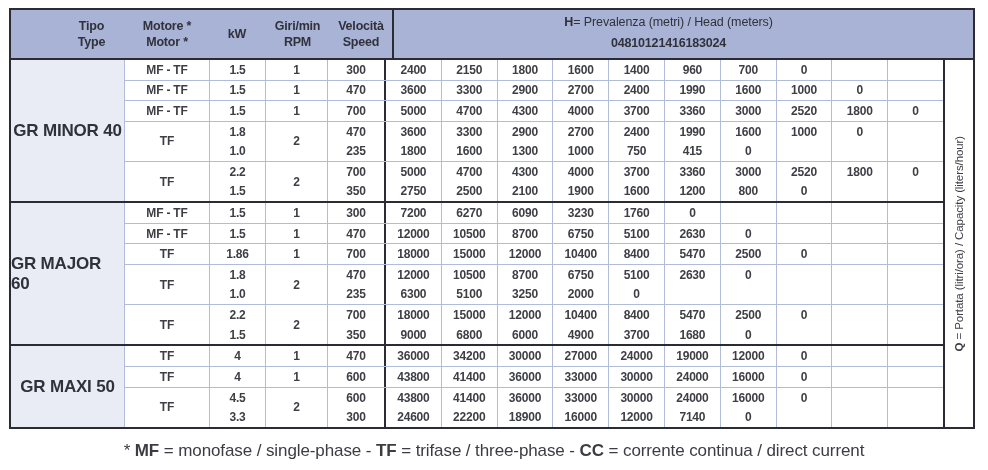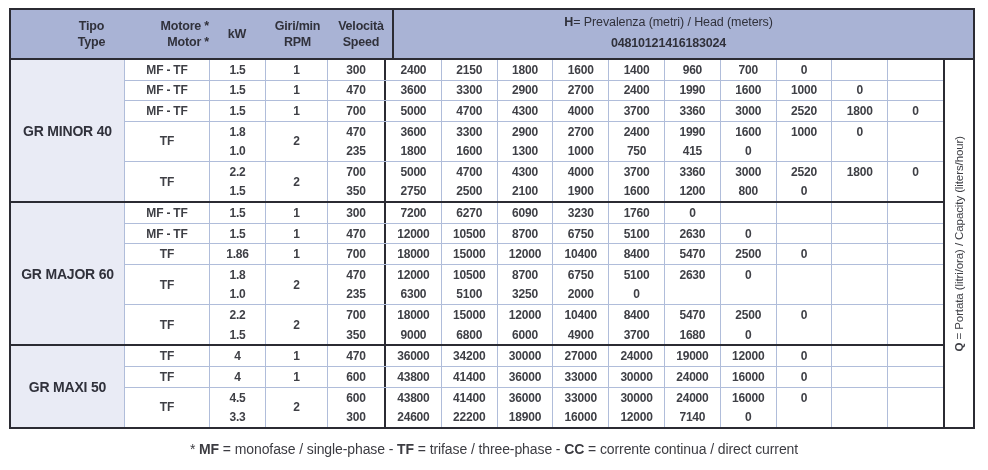--- a/index.html
+++ b/index.html
@@ -25,39 +25,39 @@
   .thead{
     height:50px;background:var(--header-bg);
     display:flex;border-bottom:2px solid var(--border-dark);
     color:var(--text-head);flex:0 0 auto;
   }
   .th{
     display:flex;flex-direction:column;justify-content:center;align-items:center;
     font-weight:bold;font-size:12.5px;line-height:1.3;letter-spacing:-0.2px;
   }
   .th-tipo{width:114px;padding-left:47px;}
-  .th-motore{width:84px;align-items:flex-end;}
+  .th-motore{width:84px;}
   .th-kw{width:56px;}
   .th-vel{width:62px;}
   .th-rpm{width:65px;}
   .th-h{flex:1 1 0;border-left:2px solid var(--border-dark);display:flex;flex-direction:column;}
   .h-title{flex:1;display:flex;align-items:center;justify-content:center;font-size:12.5px;font-weight:normal;letter-spacing:-0.1px;}
   .h-title b{font-weight:bold;}
   .h-cols{height:23px;display:flex;}
   .h-col{flex:1 1 0;display:flex;align-items:center;justify-content:flex-start;flex-direction:column;font-weight:bold;font-size:12.5px;}
   .th-q{width:30px;}
   
   .tbody{flex:1 1 auto;display:flex;min-height:0;}
   .body-left{flex:1 1 0;display:flex;flex-direction:column;min-width:0;}
   .section{display:flex;min-height:0;}
   .section + .section{border-top:2px solid var(--border-dark);}
   .tipo-cell{
     width:114px;background:var(--tipo-bg);border-right:1px solid var(--border-light);
     display:flex;align-items:center;justify-content:center;
-    font-weight:bold;font-size:14px;color:var(--text-head);letter-spacing:-0.2px;
+    font-weight:bold;font-size:17px;color:var(--text-head);letter-spacing:-0.2px;
   }
   .rows{flex:1 1 0;display:flex;flex-direction:column;min-width:0;text-align:center;}
   .row{display:flex;min-height:0;}
   .row + .row{border-top:1px solid var(--border-light);}
   .cell{
     display:flex;align-items:center;justify-content:center;
     font-size:12px;font-weight:bold;color:var(--text-data);letter-spacing:-0.2px;
   }
   .c-motore{width:84px;}
   .c-kw{width:56px;}
@@ -73,21 +73,21 @@
     display:flex;align-items:center;justify-content:center;background:#fff;
   }
   .q-text{
     writing-mode:vertical-rl;transform:rotate(180deg);
     font-size:11.5px;color:var(--text-data);white-space:nowrap;letter-spacing:-0.1px;
   }
   .q-text b{font-weight:bold;}
   
   .footnote{
     position:absolute;top:441px;left:0;width:988px;text-align:center;
-    font-size:14px;color:#3c3c42;letter-spacing:-0.1px;
+    font-size:17px;color:#3c3c42;letter-spacing:-0.1px;
   }
   .footnote b{font-weight:bold;}
 </style>
 </head>
 <body>
 
 <div class="tbl">
   <div class="thead">
     <div class="th th-tipo">
       <div>Tipo</div>

